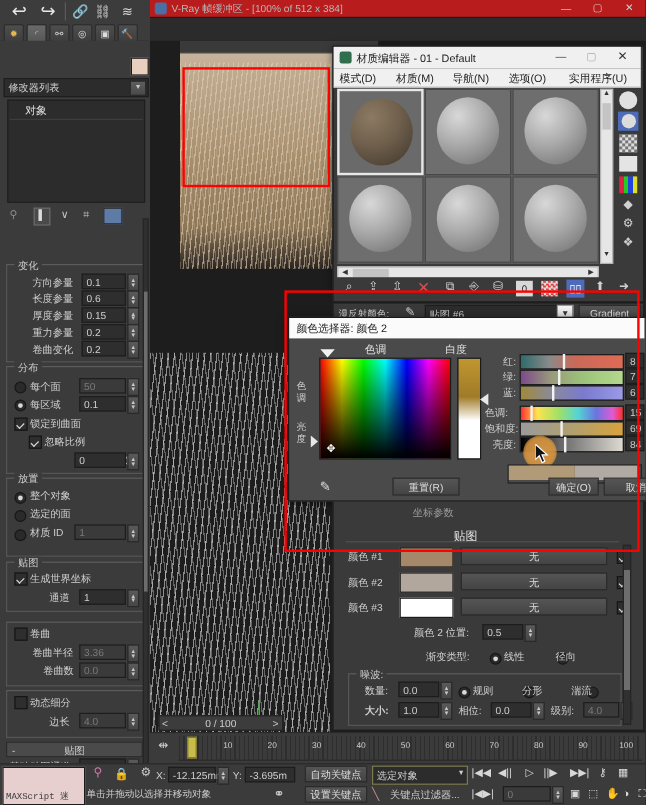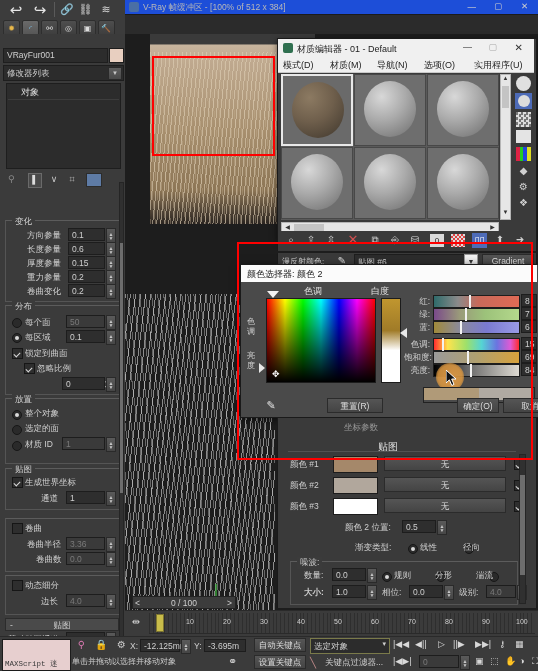--- a/index.html
+++ b/index.html
@@ -27,21 +27,21 @@
   .btn{background:linear-gradient(#555,#444);border:1px solid #2b2b2b;color:#ddd;text-align:center;
        font-size:8.5px;box-sizing:border-box;}
   .ticon{width:15px;height:15px;border:1px solid #2e2e2e;background:linear-gradient(#4e4e4e,#3c3c3c);
          border-radius:2px;display:flex;align-items:center;justify-content:center;font-size:8px;color:#ddd;}
   .lbl{font-size:8.5px;color:#cfcfcf;white-space:nowrap;}
   .redbox{border:2px solid #f00;box-sizing:border-box;pointer-events:none;}
 </style>
 </head>
 <body>
 
-<div class="abs" style="left:125px;top:0;width:413px;height:14px;background:#1d4ed8;border-bottom:1px solid #1b1b1b;">
+<div class="abs" style="left:125px;top:0;width:413px;height:14px;background:#b91c1c;border-bottom:1px solid #1b1b1b;">
   <div class="abs" style="left:4px;top:2px;width:10px;height:10px;background:#4a6fa5;border-radius:2px;"></div>
   <div class="abs lbl" style="left:18px;top:2px;color:#b8b8b8;font-size:8.5px;">V-Ray 帧缓冲区 - [100% of 512 x 384]</div>
   <div class="abs lbl" style="right:62px;top:2px;">—</div>
   <div class="abs lbl" style="right:36px;top:1px;">▢</div>
   <div class="abs lbl" style="right:10px;top:1px;">✕</div>
 </div>
 
 <div class="abs" style="left:125px;top:14px;width:413px;height:20px;background:#3c3c3c;border-bottom:1px solid #222;margin-top:36px;">
   <div class="abs sunk" style="left:5px;top:3px;width:102px;height:14px;">
     <span class="abs lbl" style="left:3px;top:2px;">RGB color</span>
@@ -92,23 +92,20 @@
       </div>
     <div class="abs ticon" style="left:38px;top:0;">⚯</div>
     <div class="abs ticon" style="left:57px;top:0;">◎</div>
     <div class="abs ticon" style="left:76px;top:0;">▣</div>
     <div class="abs ticon" style="left:95px;top:0;">🔨</div>
   </div>
 </div>
 
 <div class="abs panel" style="left:0;top:34px;width:125px;height:604px;background:#3b3b3b;overflow:hidden;">
 
-  <div class="abs sunk" style="left:3px;top:14px;width:103px;height:13px;">
-    <span class="abs lbl" style="left:3px;top:1px;">VRayFur001</span>
-  </div>
   <div class="abs" style="left:109px;top:14px;width:13px;height:13px;background:#e8cfc0;border:1px solid #1c1c1c;"></div>
 
   <div class="abs sunk" style="left:3px;top:31px;width:119px;height:14px;">
     <span class="abs lbl" style="left:3px;top:2px;">修改器列表</span>
     <span class="abs" style="right:1px;top:1px;width:12px;height:11px;background:linear-gradient(#5e5e5e,#4a4a4a);border:1px solid #2a2a2a;
                  font-size:6px;text-align:center;line-height:11px;">▼</span>
   </div>
 
   <div class="abs sunk" style="left:6px;top:49px;width:113px;height:84px;">
     <div class="abs lbl" style="left:14px;top:2px;font-size:9px;color:#e0e0e0;">对象</div>
@@ -415,21 +412,21 @@
     </div>
     <div style="position:relative;height:13px;">
       <span class="abs lbl" style="left:0;top:2px;width:26px;text-align:right;">蓝:</span>
       <div class="abs" style="left:29px;top:1px;width:85px;height:11px;border:1px solid #1d1d1d;
            background:linear-gradient(to right,#a08a3a,#8a8a9a 30%,#7a7ad0 62%,#9a9ae6 100%);">
         <div class="abs" style="left:26px;top:-1px;width:2px;height:13px;background:#f2f2f2;"></div>
       </div>
       <span class="abs fld" style="left:117px;top:0;width:16px;">6</span>
     </div>
     <div style="position:relative;height:13px;margin-top:4px;">
-      <span class="abs lbl" style="left:0;top:2px;width:26px;text-align:right;">色调:</span>
+      <span class="abs lbl" style="left:0;top:2px;width:26px;text-align:left;">色调:</span>
       <div class="abs" style="left:29px;top:1px;width:85px;height:11px;border:1px solid #1d1d1d;
            background:linear-gradient(to right,#ff2d2d,#ffe34d 16%,#9ee06a 38%,#55d4d4 56%,#6a74e0 74%,#e05ad4 90%,#ff2d2d 100%);">
         <div class="abs" style="left:8px;top:-1px;width:2px;height:13px;background:#f2f2f2;"></div>
       </div>
       <span class="abs fld" style="left:117px;top:0;width:16px;">15</span>
     </div>
     <div style="position:relative;height:13px;">
       <span class="abs lbl" style="left:0;top:2px;width:26px;text-align:right;">饱和度:</span>
       <div class="abs" style="left:29px;top:1px;width:85px;height:11px;border:1px solid #1d1d1d;
            background:linear-gradient(to right,#9a9a9a,#b0a070 50%,#d8a23c 100%);">

